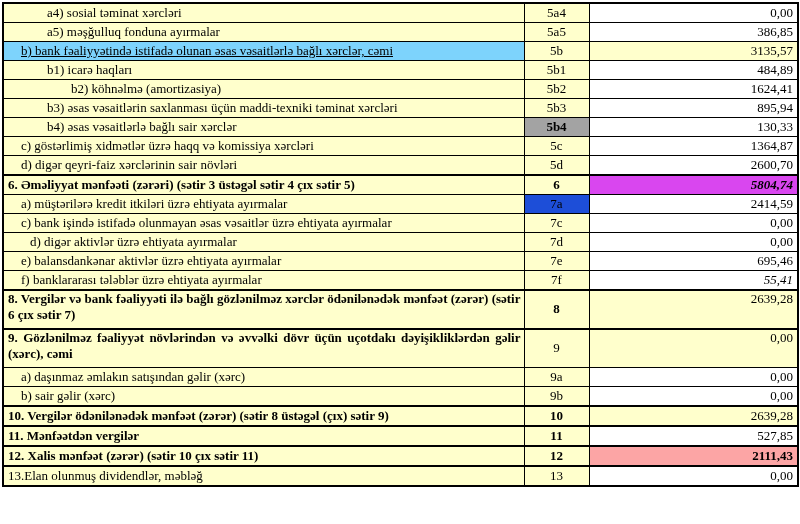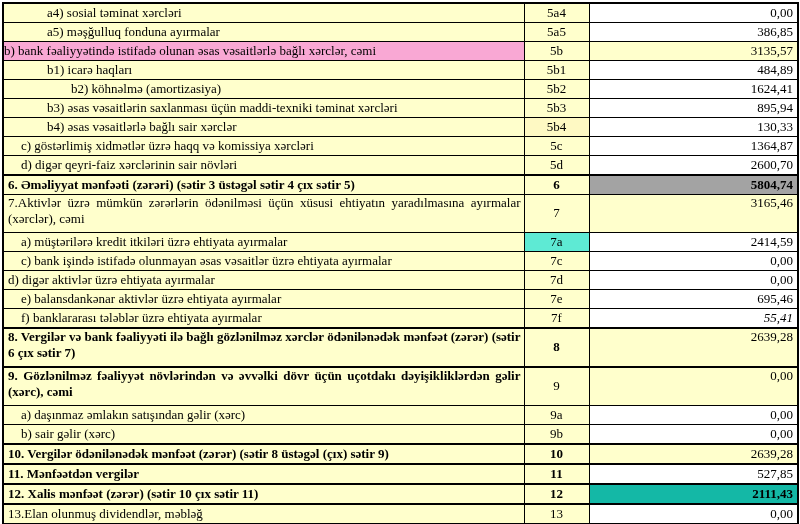--- a/index.html
+++ b/index.html
@@ -49,76 +49,71 @@
         <td class="label" style="background: rgb(255, 255, 204); padding-left: 43px; margin-left: 36px;">a4) sosial təminat xərcləri</td>
         <td class="code" style="background: rgb(255, 255, 204);">5a4</td>
         <td class="value" style="background: rgb(255, 255, 255);">0,00</td>
       </tr>
       <tr>
         <td class="label" style="background: rgb(255, 255, 204); padding-left: 43px;">a5) məşğulluq fonduna ayırmalar</td>
         <td class="code" style="background: rgb(255, 255, 204);">5a5</td>
         <td class="value" style="background: rgb(255, 255, 255);">386,85</td>
       </tr>
       <tr>
-        <td class="label" style="background: #f9a8d4; padding-left: 0;">b) bank fəaliyyətində istifadə olunan əsas vəsaitlərlə bağlı xərclər, cəmi</td>
+        <td class="label" style="background: #7dd3fc; padding-left: 17px; text-decoration: underline;">b) bank fəaliyyətində istifadə olunan əsas vəsaitlərlə bağlı xərclər, cəmi</td>
         <td class="code" style="background: rgb(255, 255, 204);">5b</td>
         <td class="value" style="background: rgb(255, 255, 204);">3135,57</td>
       </tr>
       <tr>
         <td class="label" style="background: rgb(255, 255, 204); padding-left: 43px;">b1) icarə haqları</td>
         <td class="code" style="background: rgb(255, 255, 204);">5b1</td>
         <td class="value" style="background: rgb(255, 255, 255);">484,89</td>
       </tr>
       <tr>
         <td class="label" style="background: rgb(255, 255, 204); padding-left: 67px;">b2) köhnəlmə (amortizasiya)</td>
         <td class="code" style="background: rgb(255, 255, 204);">5b2</td>
         <td class="value" style="background: rgb(255, 255, 255);">1624,41</td>
       </tr>
       <tr>
         <td class="label" style="background: rgb(255, 255, 204); padding-left: 43px;">b3) əsas vəsaitlərin saxlanması üçün maddi-texniki təminat xərcləri</td>
         <td class="code" style="background: rgb(255, 255, 204);">5b3</td>
         <td class="value" style="background: rgb(255, 255, 255);">895,94</td>
       </tr>
       <tr>
         <td class="label" style="background: rgb(255, 255, 204); padding-left: 43px; margin-left: 32px;">b4) əsas vəsaitlərlə bağlı sair xərclər</td>
-        <td class="code" style="background: #fef9c3;">5b4</td>
+        <td class="code" style="background: #a3a3a3; font-weight: bold;">5b4</td>
         <td class="value" style="background: rgb(255, 255, 255);">130,33</td>
       </tr>
       <tr>
         <td class="label" style="background: rgb(255, 255, 204); padding-left: 17px;">c) göstərlimiş xidmətlər üzrə haqq və komissiya xərcləri</td>
         <td class="code" style="background: rgb(255, 255, 204);">5c</td>
         <td class="value" style="background: rgb(255, 255, 255);">1364,87</td>
       </tr>
       <tr>
         <td class="label" style="background: rgb(255, 255, 204); padding-left: 17px;">d) digər qeyri-faiz xərclərinin sair növləri</td>
         <td class="code" style="background: rgb(255, 255, 204);">5d</td>
         <td class="value" style="background: rgb(255, 255, 255);">2600,70</td>
       </tr>
       <tr class="thick">
         <td class="label bold" style="background: rgb(255, 255, 204); padding-left: 4px;">6. Əməliyyat mənfəəti (zərəri) (sətir 3 üstəgəl sətir 4 çıx sətir 5)</td>
         <td class="code bold" style="background: rgb(255, 255, 204);">6</td>
-        <td class="value bold" style="background: #a3a3a3;">5804,74</td>
-      </tr>
-      <tr class="two">
-        <td class="label" style="background: rgb(255, 255, 204); padding-left: 4px;">7.Aktivlər üzrə mümkün zərərlərin ödənilməsi üçün xüsusi ehtiyatın yaradılmasına ayırmalar (xərclər), cəmi</td>
-        <td class="code" style="background: rgb(255, 255, 204);">7</td>
-        <td class="value" style="background: rgb(255, 255, 204);">3165,46</td>
+        <td class="value bold" style="background: #d946ef; font-style: italic;">5804,74</td>
       </tr>
       <tr>
         <td class="label" style="background: rgb(255, 255, 204); padding-left: 17px;">a) müştərilərə kredit itkiləri üzrə ehtiyata ayırmalar</td>
-        <td class="code" style="background: #5eead4; margin-top: 34px;">7a</td>
+        <td class="code" style="background: #1d4ed8; margin-top: 34px;">7a</td>
         <td class="value" style="background: rgb(255, 255, 255);">2414,59</td>
       </tr>
       <tr>
         <td class="label" style="background: rgb(255, 255, 204); padding-left: 17px;">c) bank işində istifadə olunmayan əsas vəsaitlər üzrə ehtiyata ayırmalar</td>
         <td class="code" style="background: rgb(255, 255, 204);">7c</td>
         <td class="value" style="background: rgb(255, 255, 255);">0,00</td>
       </tr>
       <tr>
-        <td class="label" style="background: rgb(255, 255, 204); padding-left: 4px;">d) digər aktivlər üzrə ehtiyata ayırmalar</td>
+        <td class="label" style="background: rgb(255, 255, 204); padding-left: 26px;">d) digər aktivlər üzrə ehtiyata ayırmalar</td>
         <td class="code" style="background: rgb(255, 255, 204);">7d</td>
         <td class="value" style="background: rgb(255, 255, 255);">0,00</td>
       </tr>
       <tr>
         <td class="label" style="background: rgb(255, 255, 204); padding-left: 17px;">e) balansdankənar aktivlər üzrə ehtiyata ayırmalar</td>
         <td class="code" style="background: rgb(255, 255, 204);">7e</td>
         <td class="value" style="background: rgb(255, 255, 255); margin-top: 21px;">695,46</td>
       </tr>
       <tr>
         <td class="label" style="background: rgb(255, 255, 204); padding-left: 17px; margin-left: 47px;">f) banklararası tələblər üzrə ehtiyata ayırmalar</td>
@@ -151,21 +146,21 @@
         <td class="value" style="background: rgb(255, 255, 204);">2639,28</td>
       </tr>
       <tr class="thick">
         <td class="label bold" style="background: rgb(255, 255, 204); padding-left: 4px;">11. Mənfəətdən vergilər</td>
         <td class="code bold" style="background: rgb(255, 255, 204);">11</td>
         <td class="value" style="background: rgb(255, 255, 255);">527,85</td>
       </tr>
       <tr class="thick">
         <td class="label bold" style="background: rgb(255, 255, 204); padding-left: 4px;">12. Xalis mənfəət (zərər) (sətir 10 çıx sətir 11)</td>
         <td class="code bold" style="background: rgb(255, 255, 204);">12</td>
-        <td class="value bold" style="background: #14b8a6; padding-left: 44px;">2111,43</td>
+        <td class="value bold" style="background: #fca5a5; padding-left: 44px;">2111,43</td>
       </tr>
       <tr class="thick">
         <td class="label" style="background: rgb(255, 255, 204); padding-left: 4px;">13.Elan olunmuş dividendlər, məbləğ</td>
         <td class="code" style="background: rgb(255, 255, 204);">13</td>
         <td class="value" style="background: rgb(255, 255, 255);">0,00</td>
       </tr>
     </tbody>
 </table>
 
 </body></html>

